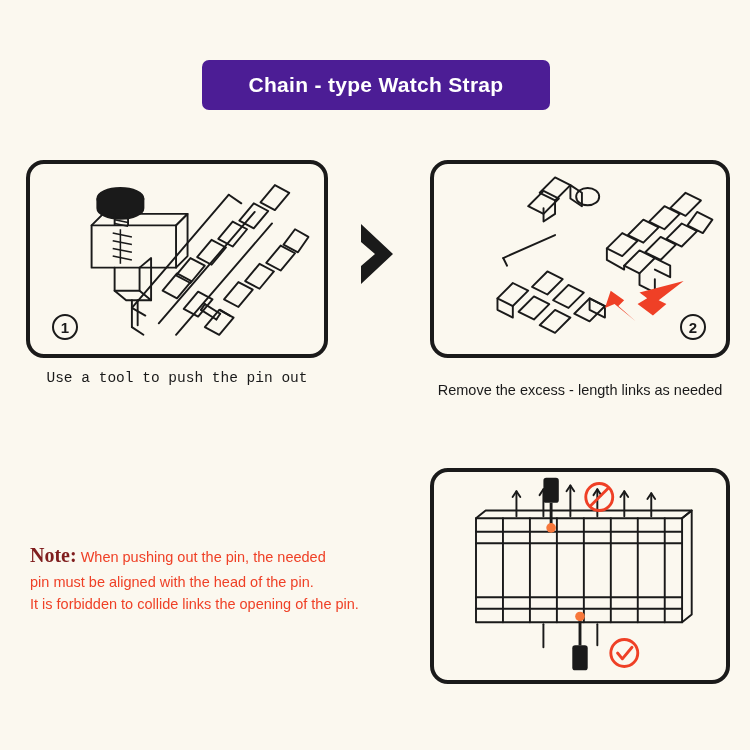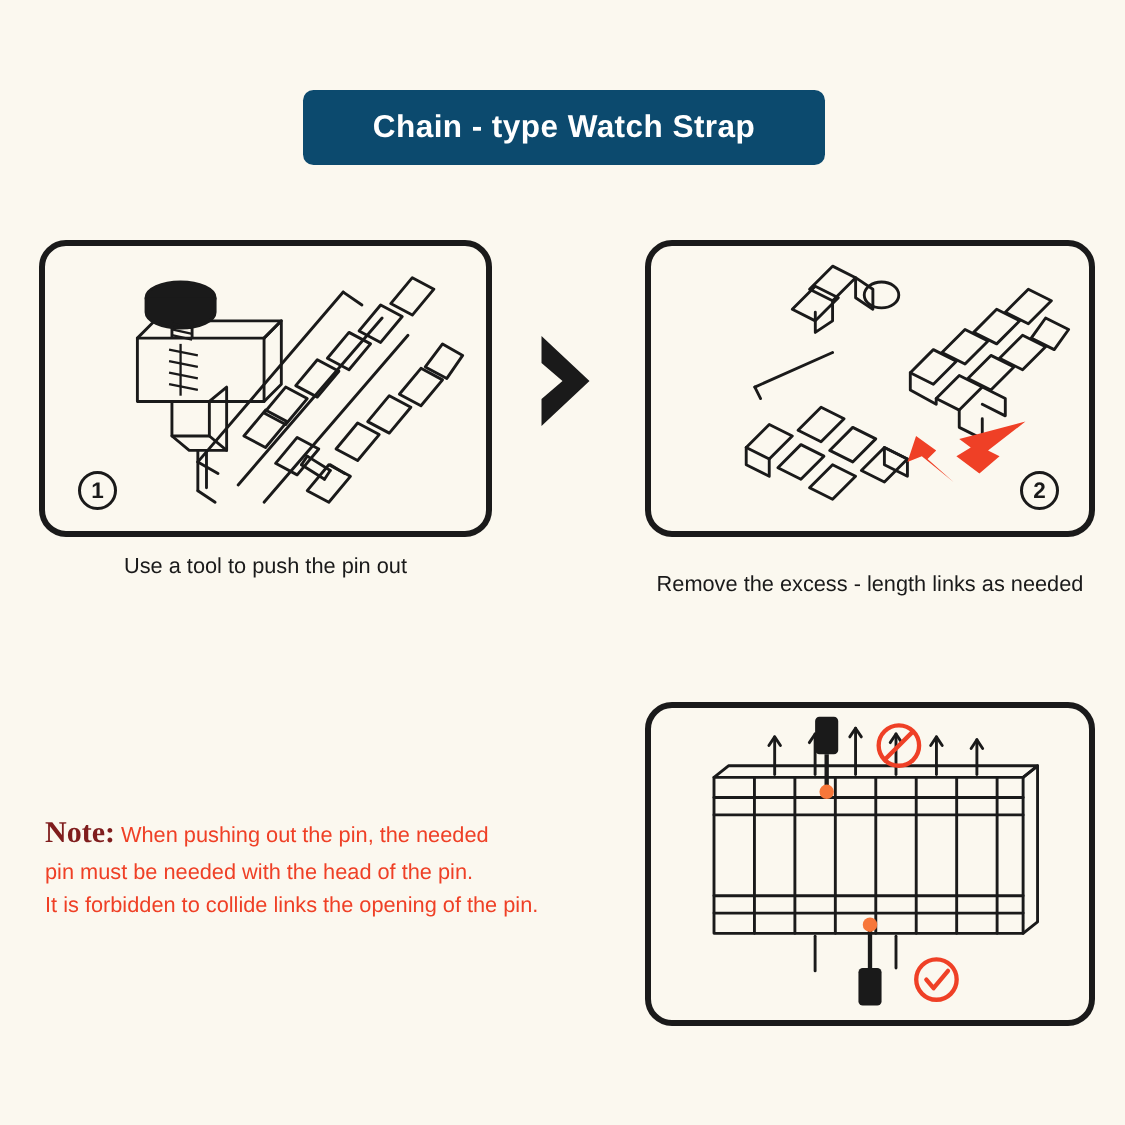--- a/index.html
+++ b/index.html
@@ -20,21 +20,21 @@
     height: 750px;
   }
 
   
   .title-banner {
     position: absolute;
     left: 202px;
     top: 60px;
     width: 348px;
     height: 50px;
-    background: #0c4a6e;
+    background: #4c1d95;
     border-radius: 7px;
     display: flex;
     align-items: center;
     justify-content: center;
   }
   .title-banner .title-text {
     color: #ffffff;
     font-size: 21px;
     font-weight: bold;
     letter-spacing: 0.3px;
@@ -71,21 +71,21 @@
   #badge-1 { left: 22px;  bottom: 14px; }
   #badge-2 { right: 20px; bottom: 14px; }
 
   .caption {
     position: absolute;
     text-align: center;
     font-size: 14.5px;
     color: #1a1a1a;
     line-height: 1.45;
   }
-  #caption-1 { left: 26px;  top: 368px; width: 302px; }
+  #caption-1 { left: 26px;  top: 368px; width: 302px; font-family: Liberation Mono, monospace; }
   #caption-2 { left: 420px; top: 368px; width: 320px; margin-top: 12px; }
 
   
   .big-arrow {
     position: absolute;
     left: 355px;
     top: 222px;
     width: 56px;
     height: 64px;
   }
@@ -245,21 +245,21 @@
       </g>
     </svg>
 
     <div class="step-badge" id="badge-2">2</div>
   </div>
 
   <div class="caption" id="caption-2">Remove the excess - length links as needed</div>
 
   <div class="note">
     <span class="note-label">Note:</span><span class="note-line">When pushing out the pin, the needed</span><br>
-    <span class="note-line">pin must be needed with the head of the pin.</span><br>
+    <span class="note-line">pin must be aligned with the head of the pin.</span><br>
     <span class="note-line">It is forbidden to collide links the opening of the pin.</span>
   </div>
 
   <div class="panel" id="panel-3">
     <svg class="art" viewBox="0 0 300 216">
       <g fill="none" stroke="#1a1a1a" stroke-width="2" stroke-linejoin="round" stroke-linecap="round">
 
         <rect x="42" y="48" width="214" height="108"></rect>
         <path d="M42 62 L256 62"></path>
         <path d="M42 142 L256 142"></path>

